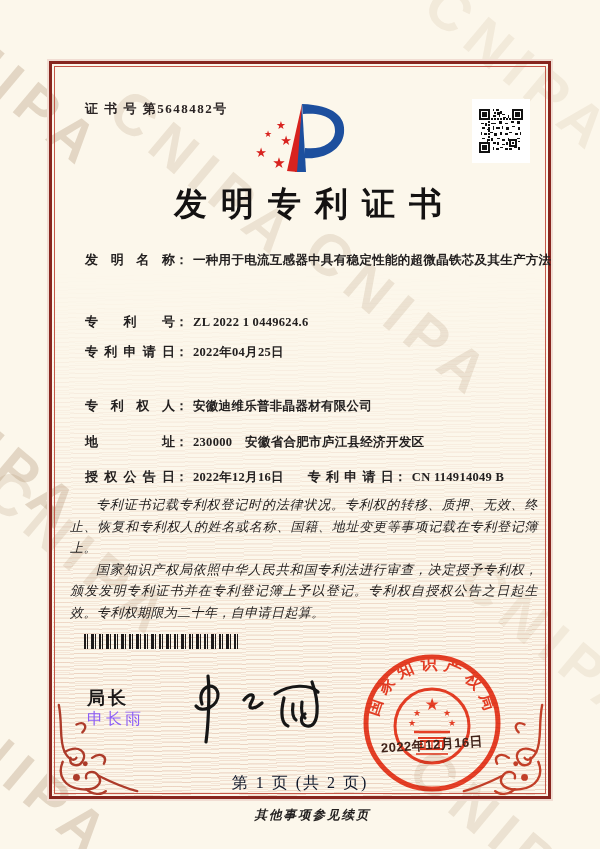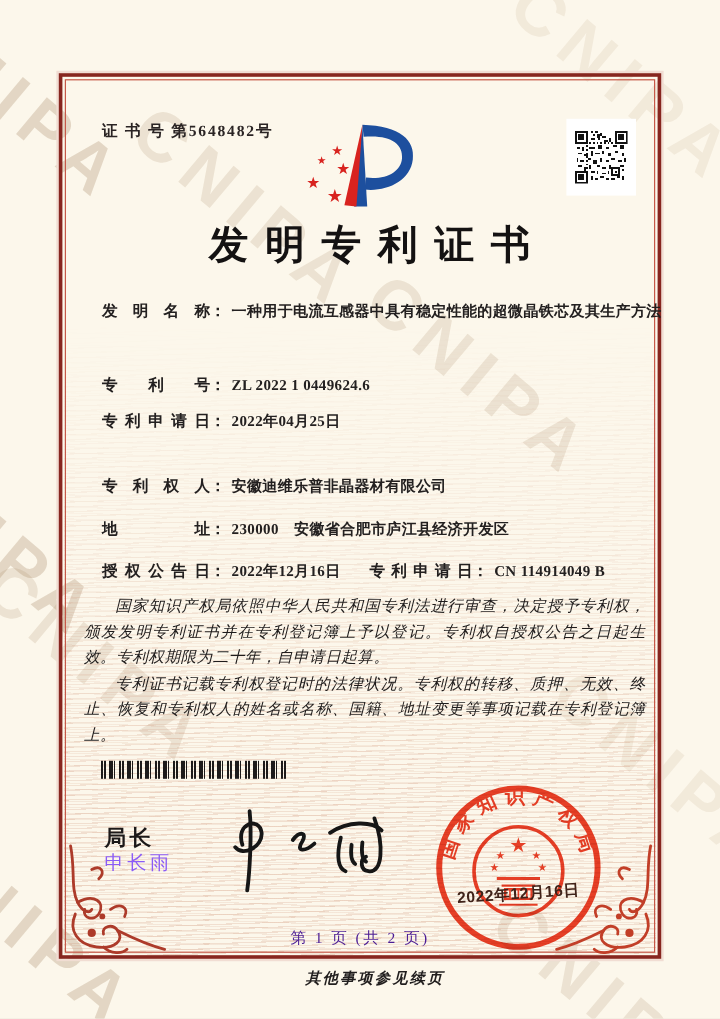--- a/index.html
+++ b/index.html
@@ -73,21 +73,21 @@
   .director-name{position:absolute; left:87px; top:709px; z-index:3;
     font-family:"Liberation Sans","DejaVu Sans",sans-serif;
     font-size:16px; font-weight:400; letter-spacing:3px; color:#8b5cf6;}
   .signature{position:absolute; left:172px; top:670px; z-index:3;}
   .seal{position:absolute; left:362px; top:648px; z-index:4; mix-blend-mode:multiply; opacity:0.95;}
   .seal-date{position:absolute; left:358px; top:736px; width:148px; z-index:5;
     text-align:center; font-family:"Liberation Sans","DejaVu Sans",sans-serif;
     font-size:13px; font-weight:700; letter-spacing:0.5px; color:#40231a;
     transform:rotate(-4deg);}
   .page-info{position:absolute; left:0; right:0; top:773px; z-index:3;
-    text-align:center; font-size:13px; letter-spacing:2px; color:#4c1d95;}
+    text-align:center; font-size:16px; letter-spacing:2px; color:#0f172a;}
   .note{position:absolute; left:0; right:0; top:807px; z-index:3;
     text-align:center; font-size:12.5px; font-style:italic; font-weight:600;
     letter-spacing:2px; color:#211e1e;margin-left:25px;}
 </style>
 </head>
 <body>
 
 <div class="page">
 
   <div class="wm strong" style="left:-55px; top:-15px;">CNIPA</div>
@@ -194,22 +194,22 @@
     <span class="flabel">专利权人</span><span class="fcolon">：</span><span class="fvalue">安徽迪维乐普非晶器材有限公司</span>
   </div>
   <div class="row" style="top:432px">
     <span class="flabel">地址</span><span class="fcolon">：</span><span class="fvalue">230000　安徽省合肥市庐江县经济开发区</span>
   </div>
   <div class="row" style="top:467px">
     <span class="flabel">授权公告日</span><span class="fcolon">：</span><span class="fvalue">2022年12月16日</span><span class="glabel">专利申请日</span><span class="fcolon">：</span><span class="fvalue">CN 114914049 B</span>
   </div>
 
   <div class="legal">
+    <p>专利证书记载专利权登记时的法律状况。专利权的转移、质押、无效、终止、恢复和专利权人的姓名或名称、国籍、地址变更等事项记载在专利登记簿上。</p>
     <p>国家知识产权局依照中华人民共和国专利法进行审查，决定授予专利权，颁发发明专利证书并在专利登记簿上予以登记。专利权自授权公告之日起生效。专利权期限为二十年，自申请日起算。</p>
-    <p>专利证书记载专利权登记时的法律状况。专利权的转移、质押、无效、终止、恢复和专利权人的姓名或名称、国籍、地址变更等事项记载在专利登记簿上。</p>
   </div>
 
   <div class="barcode"></div>
 
   <div class="director-title">局长</div>
   <div class="director-name">申长雨</div>
 
   <svg class="signature" width="150" height="78" viewBox="0 0 150 78">
     <g fill="none" stroke="#161616" stroke-width="3.2" stroke-linecap="round">
       <path d="M30,34 C24,16 44,10 46,24 C47,36 30,44 24,36"></path>

